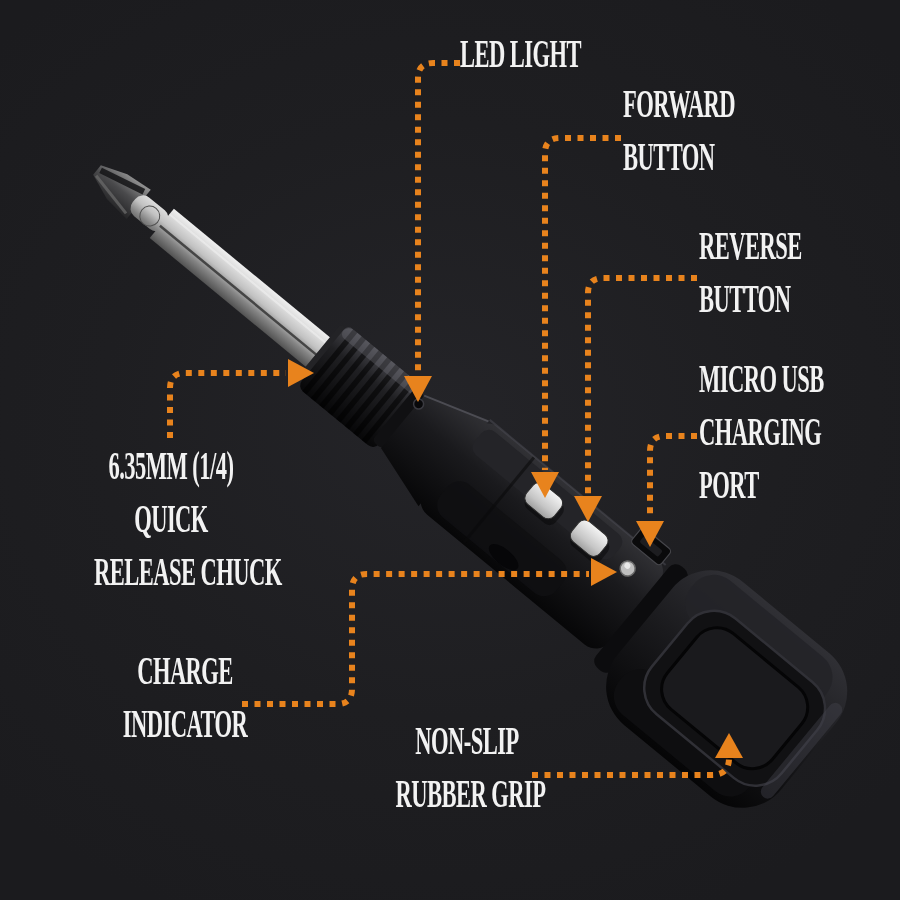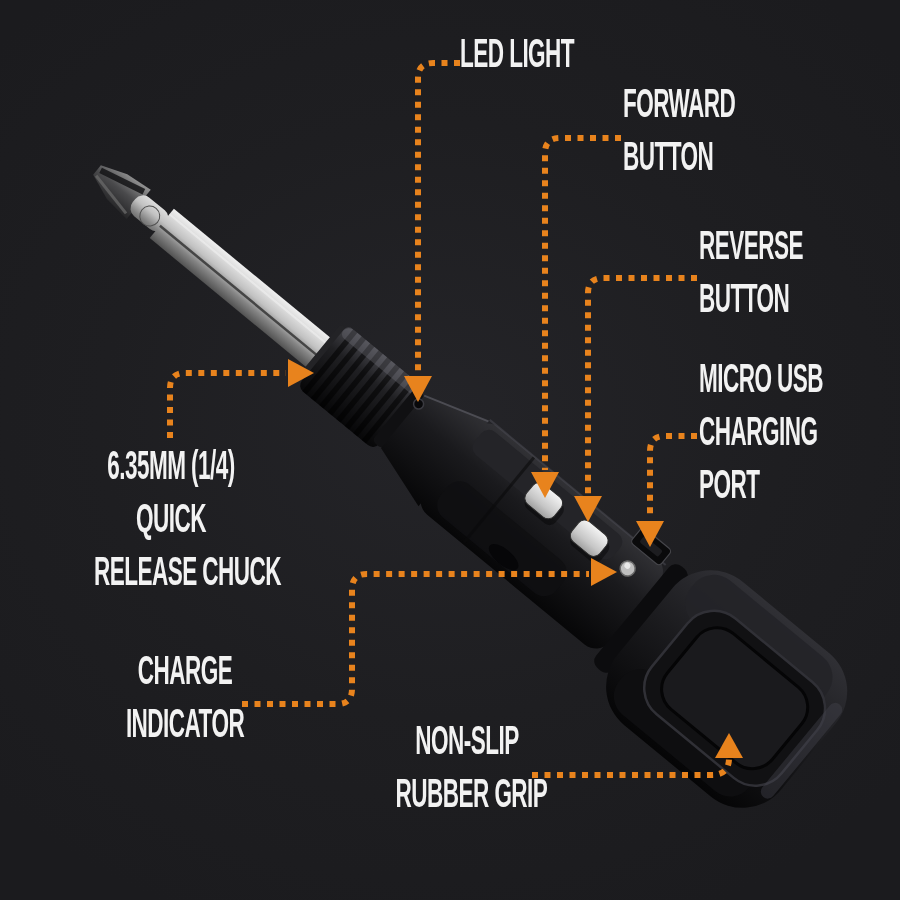--- a/index.html
+++ b/index.html
@@ -4,20 +4,21 @@
 <style>
   html,body{margin:0;padding:0;}
   body{
     width:900px;height:900px;position:relative;overflow:hidden;
     background:#1d1d20;
     font-family:"Liberation Sans", sans-serif;
   }
   #stage{
     position:absolute;inset:0;
     background:radial-gradient(ellipse 620px 540px at 440px 420px, #242428 0%, #1e1e21 55%, #1b1b1e 100%);
+    font-family:Liberation Serif, serif;
   }
   svg{position:absolute;left:0;top:0;}
   .leader{
     fill:none;
     stroke:var(--accent,#e8831d);
     stroke-width:6;
     stroke-dasharray:6 6.5;
     stroke-linecap:butt;
   }
   .arrow{fill:var(--accent,#e8831d);}

